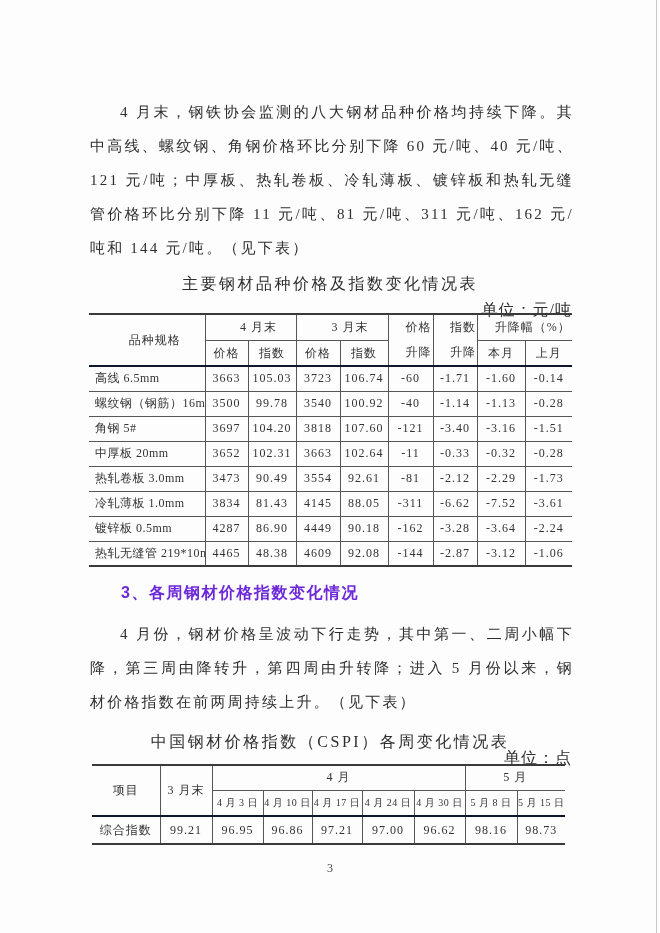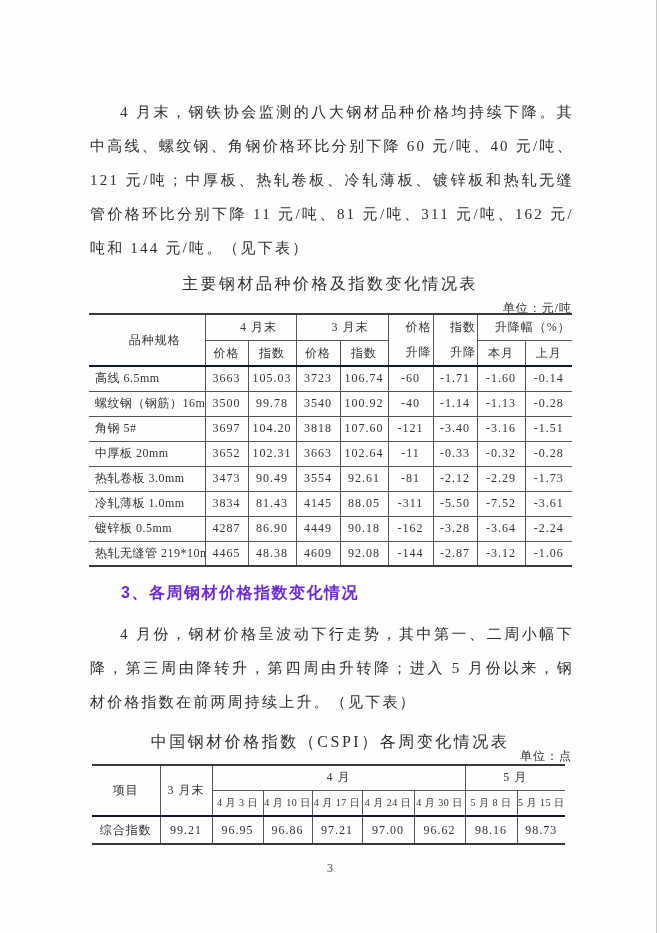--- a/index.html
+++ b/index.html
@@ -26,21 +26,21 @@
   .para1 { top:95px; }
   .para2 { top:617px; }
   .tbl-title {
     position:absolute; left:0; width:660px;
     text-align:center; font-size:16px; letter-spacing:2.5px;
   }
   .t1-title { top:274px; }
   .t2-title { top:726px;margin-top:6px; }
   .unit-label {
     position:absolute; right:88px;
-    font-size:12px; letter-spacing:1px;
+    font-size:16px; letter-spacing:1px;
   }
   .u1 { top:300px; }
   .u2 { top:748px; }
   .section-heading {
     position:absolute; left:121px; top:583px;
     font-family:"Liberation Sans","DejaVu Sans",sans-serif;
     font-weight:bold; font-size:16px; letter-spacing:1.5px;
     color:#6d28d9;
   }
   table.dtable {
@@ -174,21 +174,21 @@
       <td>-2.29</td>
       <td class="br0">-1.73</td>
     </tr>
     <tr class="drow">
       <td class="bl0 namecell">冷轧薄板 1.0mm</td>
       <td>3834</td>
       <td>81.43</td>
       <td>4145</td>
       <td>88.05</td>
       <td>-311</td>
-      <td>-5.50</td>
+      <td>-6.62</td>
       <td>-7.52</td>
       <td class="br0">-3.61</td>
     </tr>
     <tr class="drow">
       <td class="bl0 namecell">镀锌板 0.5mm</td>
       <td>4287</td>
       <td>86.90</td>
       <td>4449</td>
       <td>90.18</td>
       <td>-162</td>

